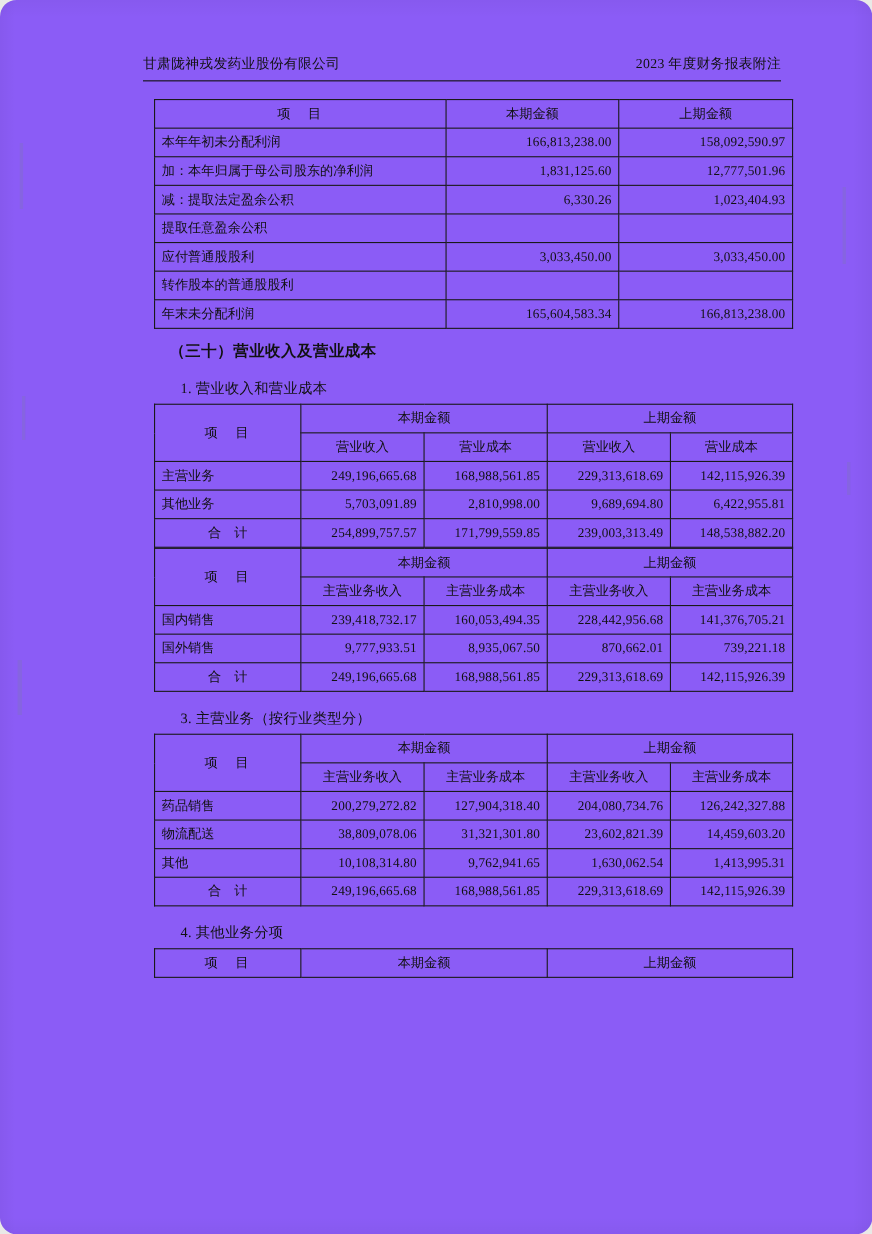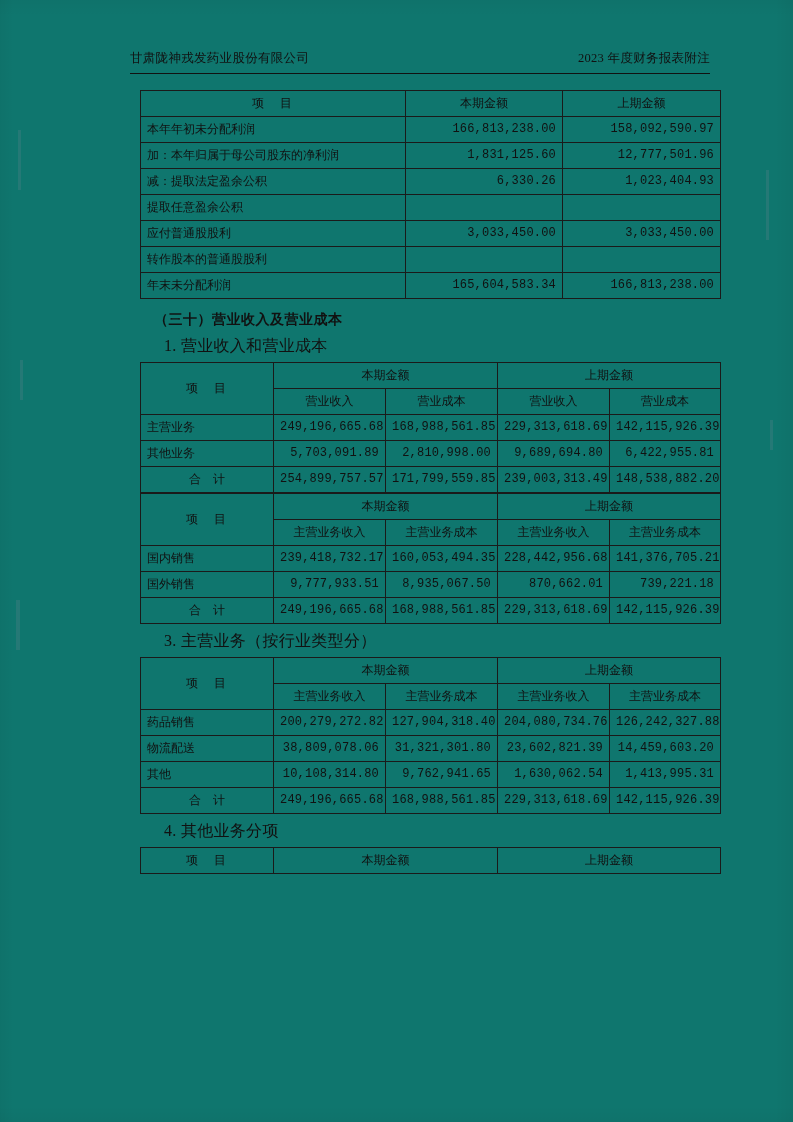--- a/index.html
+++ b/index.html
@@ -7,22 +7,23 @@
     padding: 0;
     background: #e9e9e7;
   }
   body {
     font-family: "Liberation Serif", "DejaVu Serif", serif;
   }
   .page {
     position: relative;
     width: 793px;
     height: 1122px;
-    background: #0f766e;
+    background: #8b5cf6;
     overflow: hidden;
+    border-radius: 15px;
   }
   .paper-noise {
     position: absolute;
     inset: 0;
     background:
       linear-gradient(90deg, rgba(0,0,0,0.035) 0px, rgba(0,0,0,0) 14px),
       linear-gradient(180deg, rgba(0,0,0,0.03) 0px, rgba(0,0,0,0) 16px),
       linear-gradient(270deg, rgba(0,0,0,0.04) 0px, rgba(0,0,0,0) 18px),
       linear-gradient(0deg, rgba(0,0,0,0.03) 0px, rgba(0,0,0,0) 16px);
     pointer-events: none;
@@ -72,35 +73,35 @@
     font-weight: normal;
     line-height: 1.25;
     vertical-align: middle;
   }
   td.c { text-align: center; }
   td.l { text-align: left; padding-left: 10px; }
   td.l2 { text-align: left; padding-left: 26px; }
   td.num {
     text-align: right;
     padding-right: 14px;
-    font-family: Liberation Mono, monospace;
+    font-family: Liberation Serif, serif;
     letter-spacing: 0.2px;
   }
   td.sp { letter-spacing: 2px; }
   .sect-title {
     font-size: 14px;
     font-weight: bold;
     color: #111;
     margin: 12px 0 7px 14px;
     letter-spacing: 0.5px;
   }
   .sub-title {
-    font-size: 16px;
-    color: #111;
-    margin: 7px 0 5px 24px;
+    font-size: 13px;
+    color: #111;
+    margin: 15px 0 5px 24px;
     letter-spacing: 0.3px;
   }
   .pagenum {
     position: absolute;
     left: 0;
     top: 1043px;
     width: 793px;
     text-align: center;
     font-size: 12px;
     color: #111;

